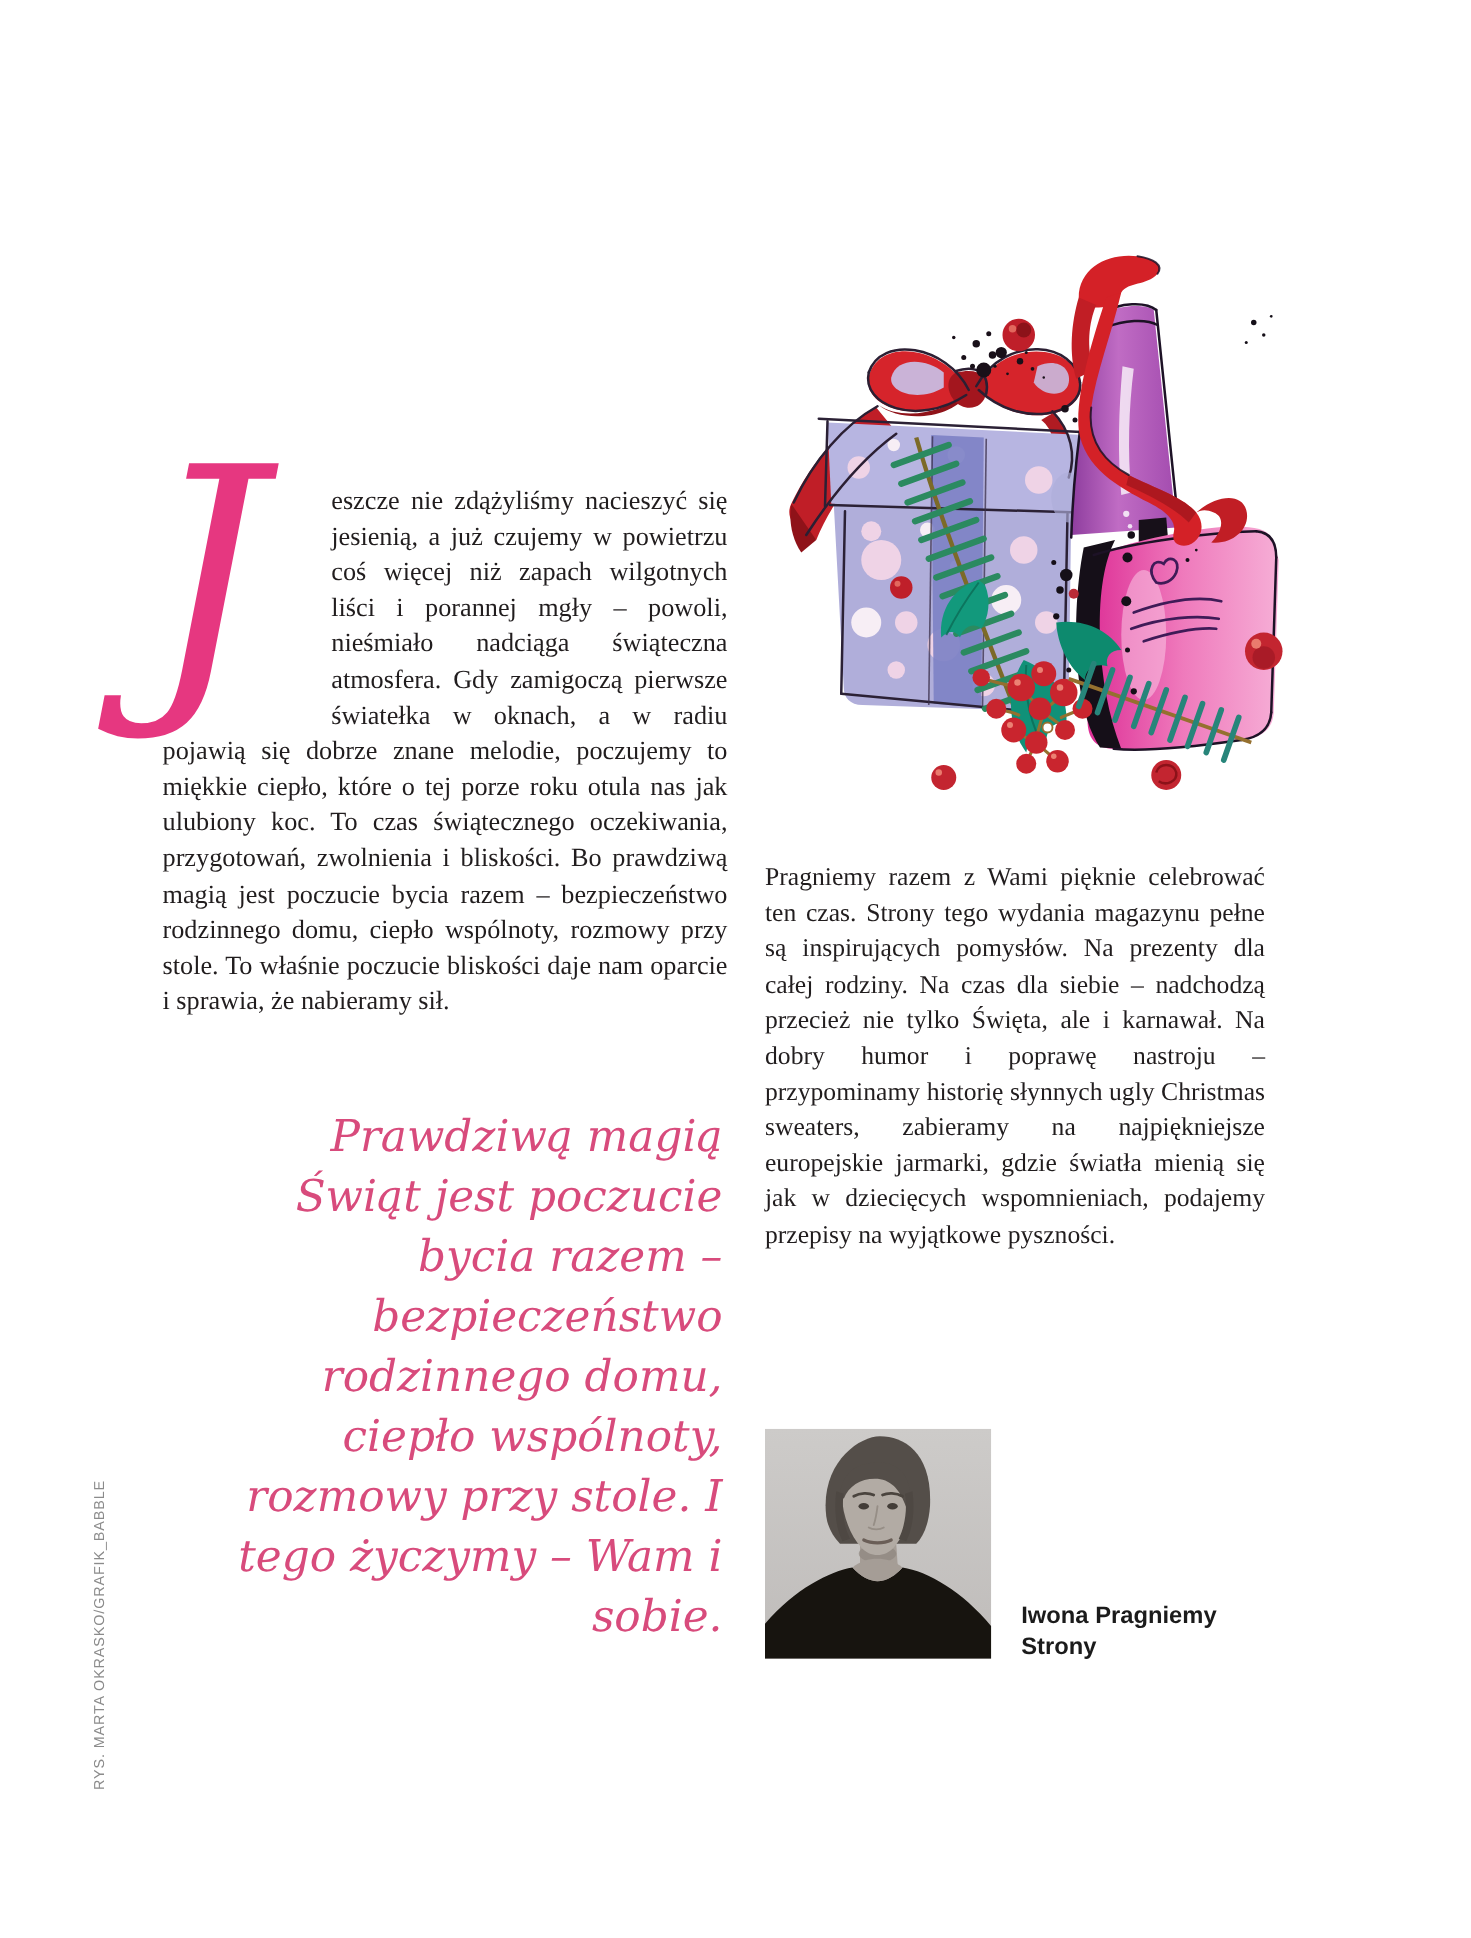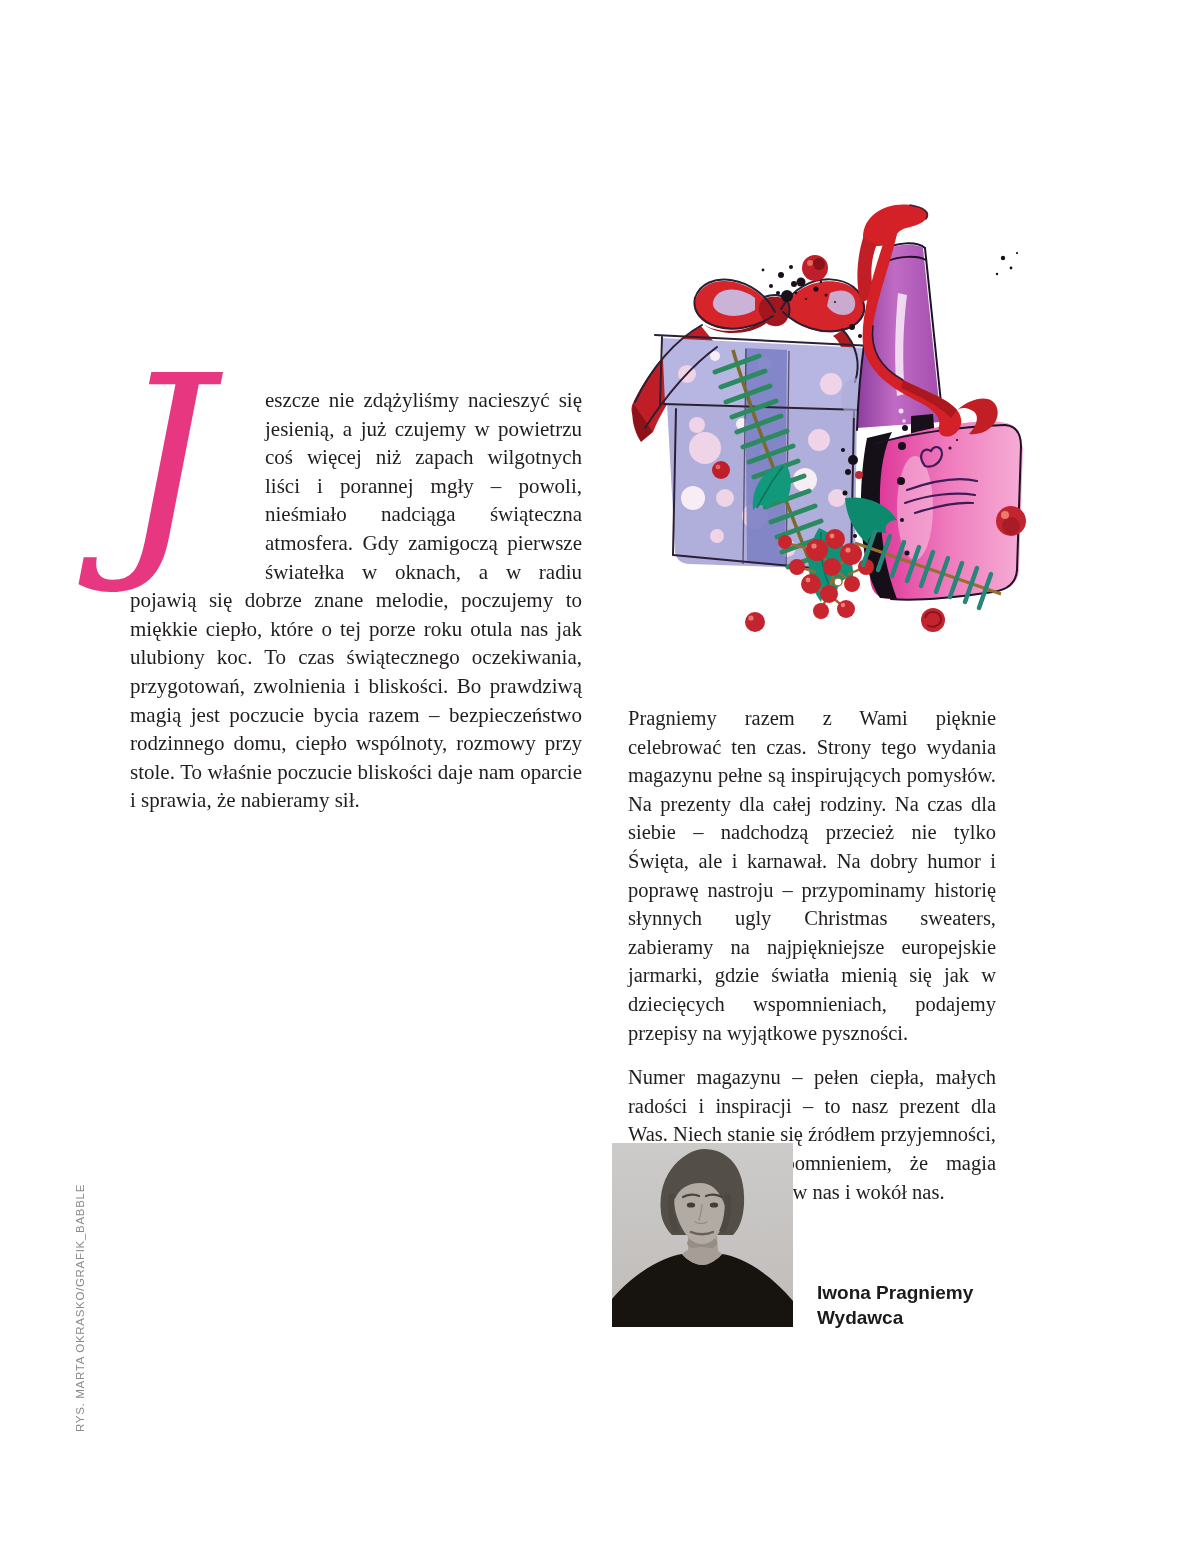--- a/index.html
+++ b/index.html
@@ -16,21 +16,21 @@
            font-size:235px;line-height:1;color:#e63780;}
 
   
   .pullquote{position:absolute;left:178px;top:886px;width:400px;text-align:right;
              font-family:"DejaVu Serif",serif;font-style:italic;
              font-size:35px;line-height:48px;color:#d84b7c;}
 
   
   .right-col{position:absolute;left:612px;top:688px;width:400px;
              font-size:20.5px;line-height:28.6px;color:#211d1e;text-align:justify;}
-  .right-col p{margin:16px;}
+  .right-col p{margin:0;}
 
   
   .illustration{position:absolute;left:605px;top:198px;width:445px;height:447px;}
   .photo{position:absolute;left:612px;top:1143px;width:181px;height:184px;}
 
   
   .author{position:absolute;left:817px;top:1280px;
           font-family:"Liberation Sans",sans-serif;font-weight:bold;
           font-size:19px;line-height:25px;color:#1b1b1b;}
 
@@ -284,24 +284,24 @@
     </g>
   </svg>
 
   <div class="article">
     <div class="dropcap-box">
       <span class="dropcap">J</span>
     </div>
     <p>eszcze nie zdążyliśmy nacieszyć się jesienią, a już czujemy w powietrzu coś więcej niż zapach wilgotnych liści i porannej mgły – powoli, nieśmiało nadciąga świąteczna atmosfera. Gdy zamigoczą pierwsze światełka w oknach, a w radiu pojawią się dobrze znane melodie, poczujemy to miękkie ciepło, które o tej porze roku otula nas jak ulubiony koc. To czas świątecznego oczekiwania, przygotowań, zwolnienia i bliskości. Bo prawdziwą magią jest poczucie bycia razem – bezpieczeństwo rodzinnego domu, ciepło wspólnoty, rozmowy przy stole. To właśnie poczucie bliskości daje nam oparcie i sprawia, że nabieramy sił.</p>
   </div>
 
+  <div class="pullquote">Prawdziwą magią Świąt jest poczucie bycia razem – bezpieczeństwo rodzinnego domu, ciepło wspólnoty, rozmowy przy stole. I tego życzymy – Wam i sobie.</div>
 
   <div class="right-col">
     <p>Pragniemy razem z Wami pięknie celebrować ten czas. Strony tego wydania magazynu pełne są inspirujących pomysłów. Na prezenty dla całej rodziny. Na czas dla siebie – nadchodzą przecież nie tylko Święta, ale i karnawał. Na dobry humor i poprawę nastroju – przypominamy historię słynnych ugly Christmas sweaters, zabieramy na najpiękniejsze europejskie jarmarki, gdzie światła mienią się jak w dziecięcych wspomnieniach, podajemy przepisy na wyjątkowe pyszności.</p>
-    <p>Numer magazynu – pełen ciepła, małych radości i inspiracji – to nasz prezent dla Was. Niech stanie się źródłem przyjemności, uśmiechu i przypomnieniem, że magia naprawdę istnieje – w nas i wokół nas.</p>
   </div>
 
   <svg class="photo" viewBox="0 0 181 184" aria-hidden="true">
     <defs>
       <linearGradient id="pbg" x1="0" y1="0" x2="0" y2="1">
         <stop offset="0" stop-color="#cdcbc9"></stop>
           <stop offset="1" stop-color="#bfbcba"></stop>
       </linearGradient>
     </defs>
     <rect x="0" y="0" width="181" height="184" fill="url(#pbg)"></rect>
@@ -324,18 +324,18 @@
           <path d="M83,79 C86,81 92,81 95,79"></path>
       </g>
       <path d="M79,89 C85,92 95,92 101,89" stroke="#6a5e57" stroke-width="2.5" fill="none" stroke-linecap="round"></path>
       <path d="M0,184 L0,156 C24,128 52,114 70,111 C76,118 84,122 90,122 C97,122 105,117 110,111 C130,114 158,130 181,158 L181,184 Z" fill="#17140f"></path>
       <path d="M70,111 C76,118 84,122 90,122 C97,122 105,117 110,111 C104,106 96,104 90,104 C83,104 76,106 70,111 Z" fill="#a59d96"></path>
     </g>
   </svg>
 
   <div class="author">
     <div>Iwona Pragniemy</div>
-    <div>Wydawca</div>
+    <div>Strony</div>
   </div>
 
   <div class="credit">RYS. MARTA OKRASKO/GRAFIK_BABBLE</div>
 
 </div>
 
 </body></html>

